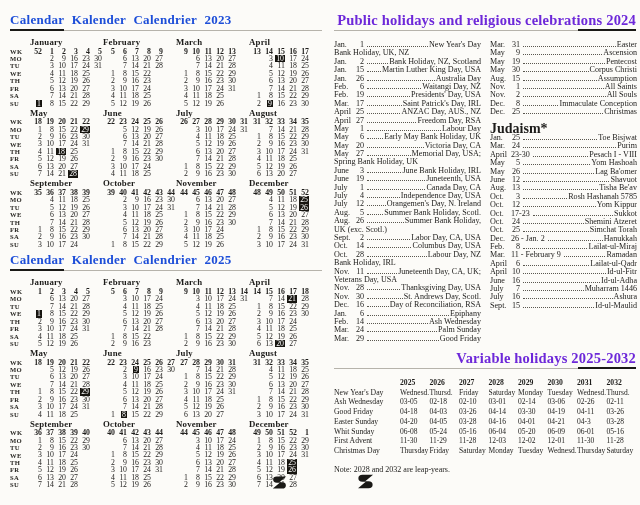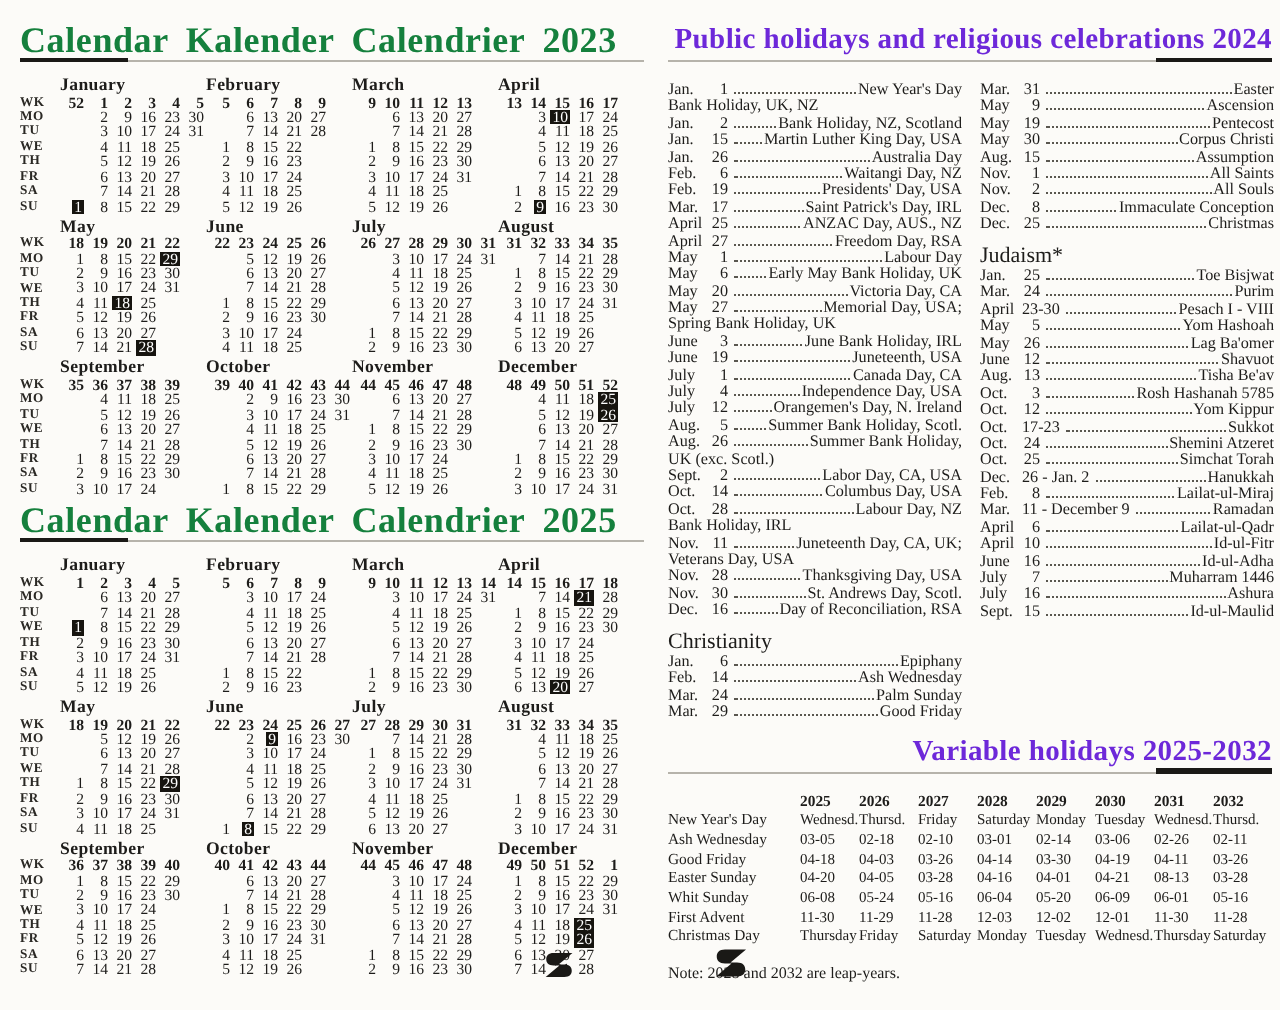--- a/index.html
+++ b/index.html
@@ -8,21 +8,21 @@
     background:#fcfbf8;color:#1d1c1a;
     font-family:"Liberation Serif","DejaVu Serif",serif;
     -webkit-font-smoothing:antialiased;
   }
   
   .page{position:absolute;top:12px;}
   .page-left{left:10px;width:312px;}
   .page-right{left:334px;width:302px;}
 
   
-  .cal-title{font-size:18px;font-weight:700;line-height:16px;letter-spacing:.3px;word-spacing:4px;color:#15803d;}
+  .cal-title{font-size:13px;font-weight:700;line-height:16px;letter-spacing:.3px;word-spacing:4px;color:#1d4ed8;}
   .r-title{font-size:14.5px;font-weight:700;line-height:16px;letter-spacing:.2px;text-align:right;color:#6d28d9;}
   .trule{position:relative;height:4px;border-top:1px solid #b6b3ab;margin-top:2px;}
   .trule.seg-l::after{content:"";position:absolute;left:0;top:-2.5px;height:2.6px;width:54px;background:#1a1916;}
   .trule.seg-r::after{content:"";position:absolute;right:0;top:-2.5px;height:2.6px;width:58px;background:#1a1916;}
 
   
   .cal-block{margin-top:3px;}
   .cal-row{display:flex;margin-top:1.5px;align-items:center;}
   .cal-labels{width:20px;flex:none;}
   .cal-labels .sp{height:9.5px;}
@@ -37,21 +37,21 @@
 
   
   .h-cols{display:flex;gap:9px;margin-top:6px;}
   .h-col{width:147px;flex:none;}
   .h-item{display:flex;align-items:baseline;font-size:8.1px;line-height:8.4px;height:8.4px;white-space:nowrap;}
   .h-m{flex:none;min-width:21px;}
   .h-d{flex:none;min-width:9px;text-align:right;margin-right:2px;}
   .h-lead{flex:1;border-bottom:1px dotted #5a574f;margin:0 1px 1.5px 1px;min-width:3px;}
   .h-n{flex:none;}
   .h-cont{font-size:8.1px;line-height:8.4px;height:8.4px;}
-  .h-heading{font-weight:400;font-size:11px;line-height:9px;margin-top:7.5px;margin-bottom:1px;}
+  .h-heading{font-weight:700;font-size:14px;line-height:9px;margin-top:7.5px;margin-bottom:1px;}
   .h-foot{font-style:italic;font-size:8.1px;line-height:9px;margin-top:9px;text-indent:-5px;padding-left:5px;}
 
   
   .vh-wrap{margin-top:7px;}
   table.vh{border-collapse:collapse;table-layout:fixed;width:100%;margin-top:5px;}
   .vh td{padding:0;font-size:7.5px;line-height:9.7px;height:9.7px;text-align:left;white-space:nowrap;overflow:visible;}
   .vh tr.vh-head td{font-weight:700;font-size:7.7px;}
   .vh td.vh-label{font-size:7.7px;}
   .vh-note{font-size:8px;margin-top:9px;}
 
@@ -1932,21 +1932,20 @@
           <span class="h-d">30</span>
           <span class="h-lead"></span>
           <span class="h-n">St. Andrews Day, Scotl.</span>
         </div>
         <div class="h-item">
           <span class="h-m">Dec.</span>
           <span class="h-d">16</span>
           <span class="h-lead"></span>
           <span class="h-n">Day of Reconciliation, RSA</span>
         </div>
-        <div class="h-heading">Christianity</div>
         <div class="h-item">
           <span class="h-m">Jan.</span>
           <span class="h-d">6</span>
           <span class="h-lead"></span>
           <span class="h-n">Epiphany</span>
         </div>
         <div class="h-item">
           <span class="h-m">Feb.</span>
           <span class="h-d">14</span>
           <span class="h-lead"></span>
@@ -2100,21 +2099,21 @@
           <span class="h-n">Hanukkah</span>
         </div>
         <div class="h-item">
           <span class="h-m">Feb.</span>
           <span class="h-d">8</span>
           <span class="h-lead"></span>
           <span class="h-n">Lailat-ul-Miraj</span>
         </div>
         <div class="h-item">
           <span class="h-m">Mar.</span>
-          <span class="h-d">11 - December 9</span>
+          <span class="h-d">11 - February 9</span>
           <span class="h-lead"></span>
           <span class="h-n">Ramadan</span>
         </div>
         <div class="h-item">
           <span class="h-m">April</span>
           <span class="h-d">6</span>
           <span class="h-lead"></span>
           <span class="h-n">Lailat-ul-Qadr</span>
         </div>
         <div class="h-item">
@@ -2211,21 +2210,21 @@
             <td>03-26</td>
           </tr>
           <tr>
             <td class="vh-label">Easter Sunday</td>
             <td>04-20</td>
             <td>04-05</td>
             <td>03-28</td>
             <td>04-16</td>
             <td>04-01</td>
             <td>04-21</td>
-            <td>08-13</td>
+            <td>04-3</td>
             <td>03-28</td>
           </tr>
           <tr>
             <td class="vh-label">Whit Sunday</td>
             <td>06-08</td>
             <td>05-24</td>
             <td>05-16</td>
             <td>06-04</td>
             <td>05-20</td>
             <td>06-09</td>

